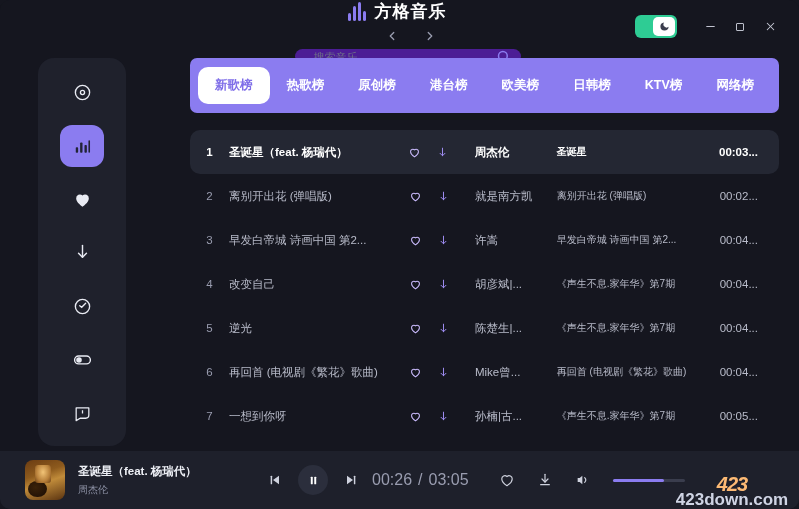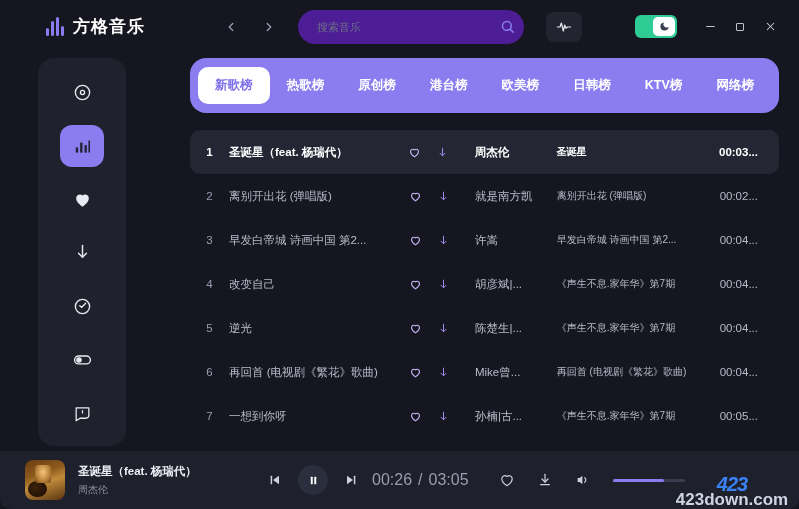--- a/index.html
+++ b/index.html
@@ -16,20 +16,21 @@
     border-radius: 10px;
     overflow: hidden;
   }
 
   
   .titlebar {
     position: absolute; top: 0; left: 0;
     width: 799px; height: 53px;
     display: flex; align-items: center;
     background: #15161f;
+    flex-direction: column;
   }
   .logo-wrap {
     display: flex; align-items: center; gap: 9px;
     margin-left: 46px; width: 150px;
   }
   .logo-icon { display: flex; align-items: flex-end; gap: 2px; height: 19px; }
   .logo-icon i {
     display: block; width: 3px; background: #8b7cf0; border-radius: 1.5px;
   }
   .logo-icon i:nth-child(1) { height: 8px; }
@@ -111,21 +112,21 @@
   .side-item.active svg { color: #222436; }
 
   
   .main {
     position: absolute; left: 190px; top: 58px;
     width: 589px; height: 388px;
   }
   .tabbar {
     width: 589px; height: 55px;
     background: #8b7cf0;
-    border-radius: 16px;
+    border-radius: 7px;
     display: flex; align-items: center;
     padding: 0 8px;
   }
   .tab {
     flex: 1;
     height: 37px;
     display: flex; align-items: center; justify-content: center;
     color: #ffffff; font-size: 12.5px; font-weight: bold;
     border-radius: 10px; cursor: pointer;
   }
@@ -216,21 +217,21 @@
   }
   .volfill {
     position: absolute; left: 0; top: 0; height: 3px; width: 72%;
     border-radius: 2px; background: #8b7cf0;
   }
   .watermark {
     position: absolute; right: 8px; bottom: 3px;
     width: 118px; text-align: center; user-select: none;
   }
   .wm-logo {
-    font-size: 20px; font-weight: bold; color: #3b82f6;
+    font-size: 20px; font-weight: bold; color: #fdba74;
     letter-spacing: -1px; line-height: 18px; font-style: italic;
   }
   .wm-txt {
     font-size: 17px; font-weight: bold; color: #cfd4e4;
     letter-spacing: 0px; line-height: 13px;
   }
 </style>
 </head>
 <body>
 

